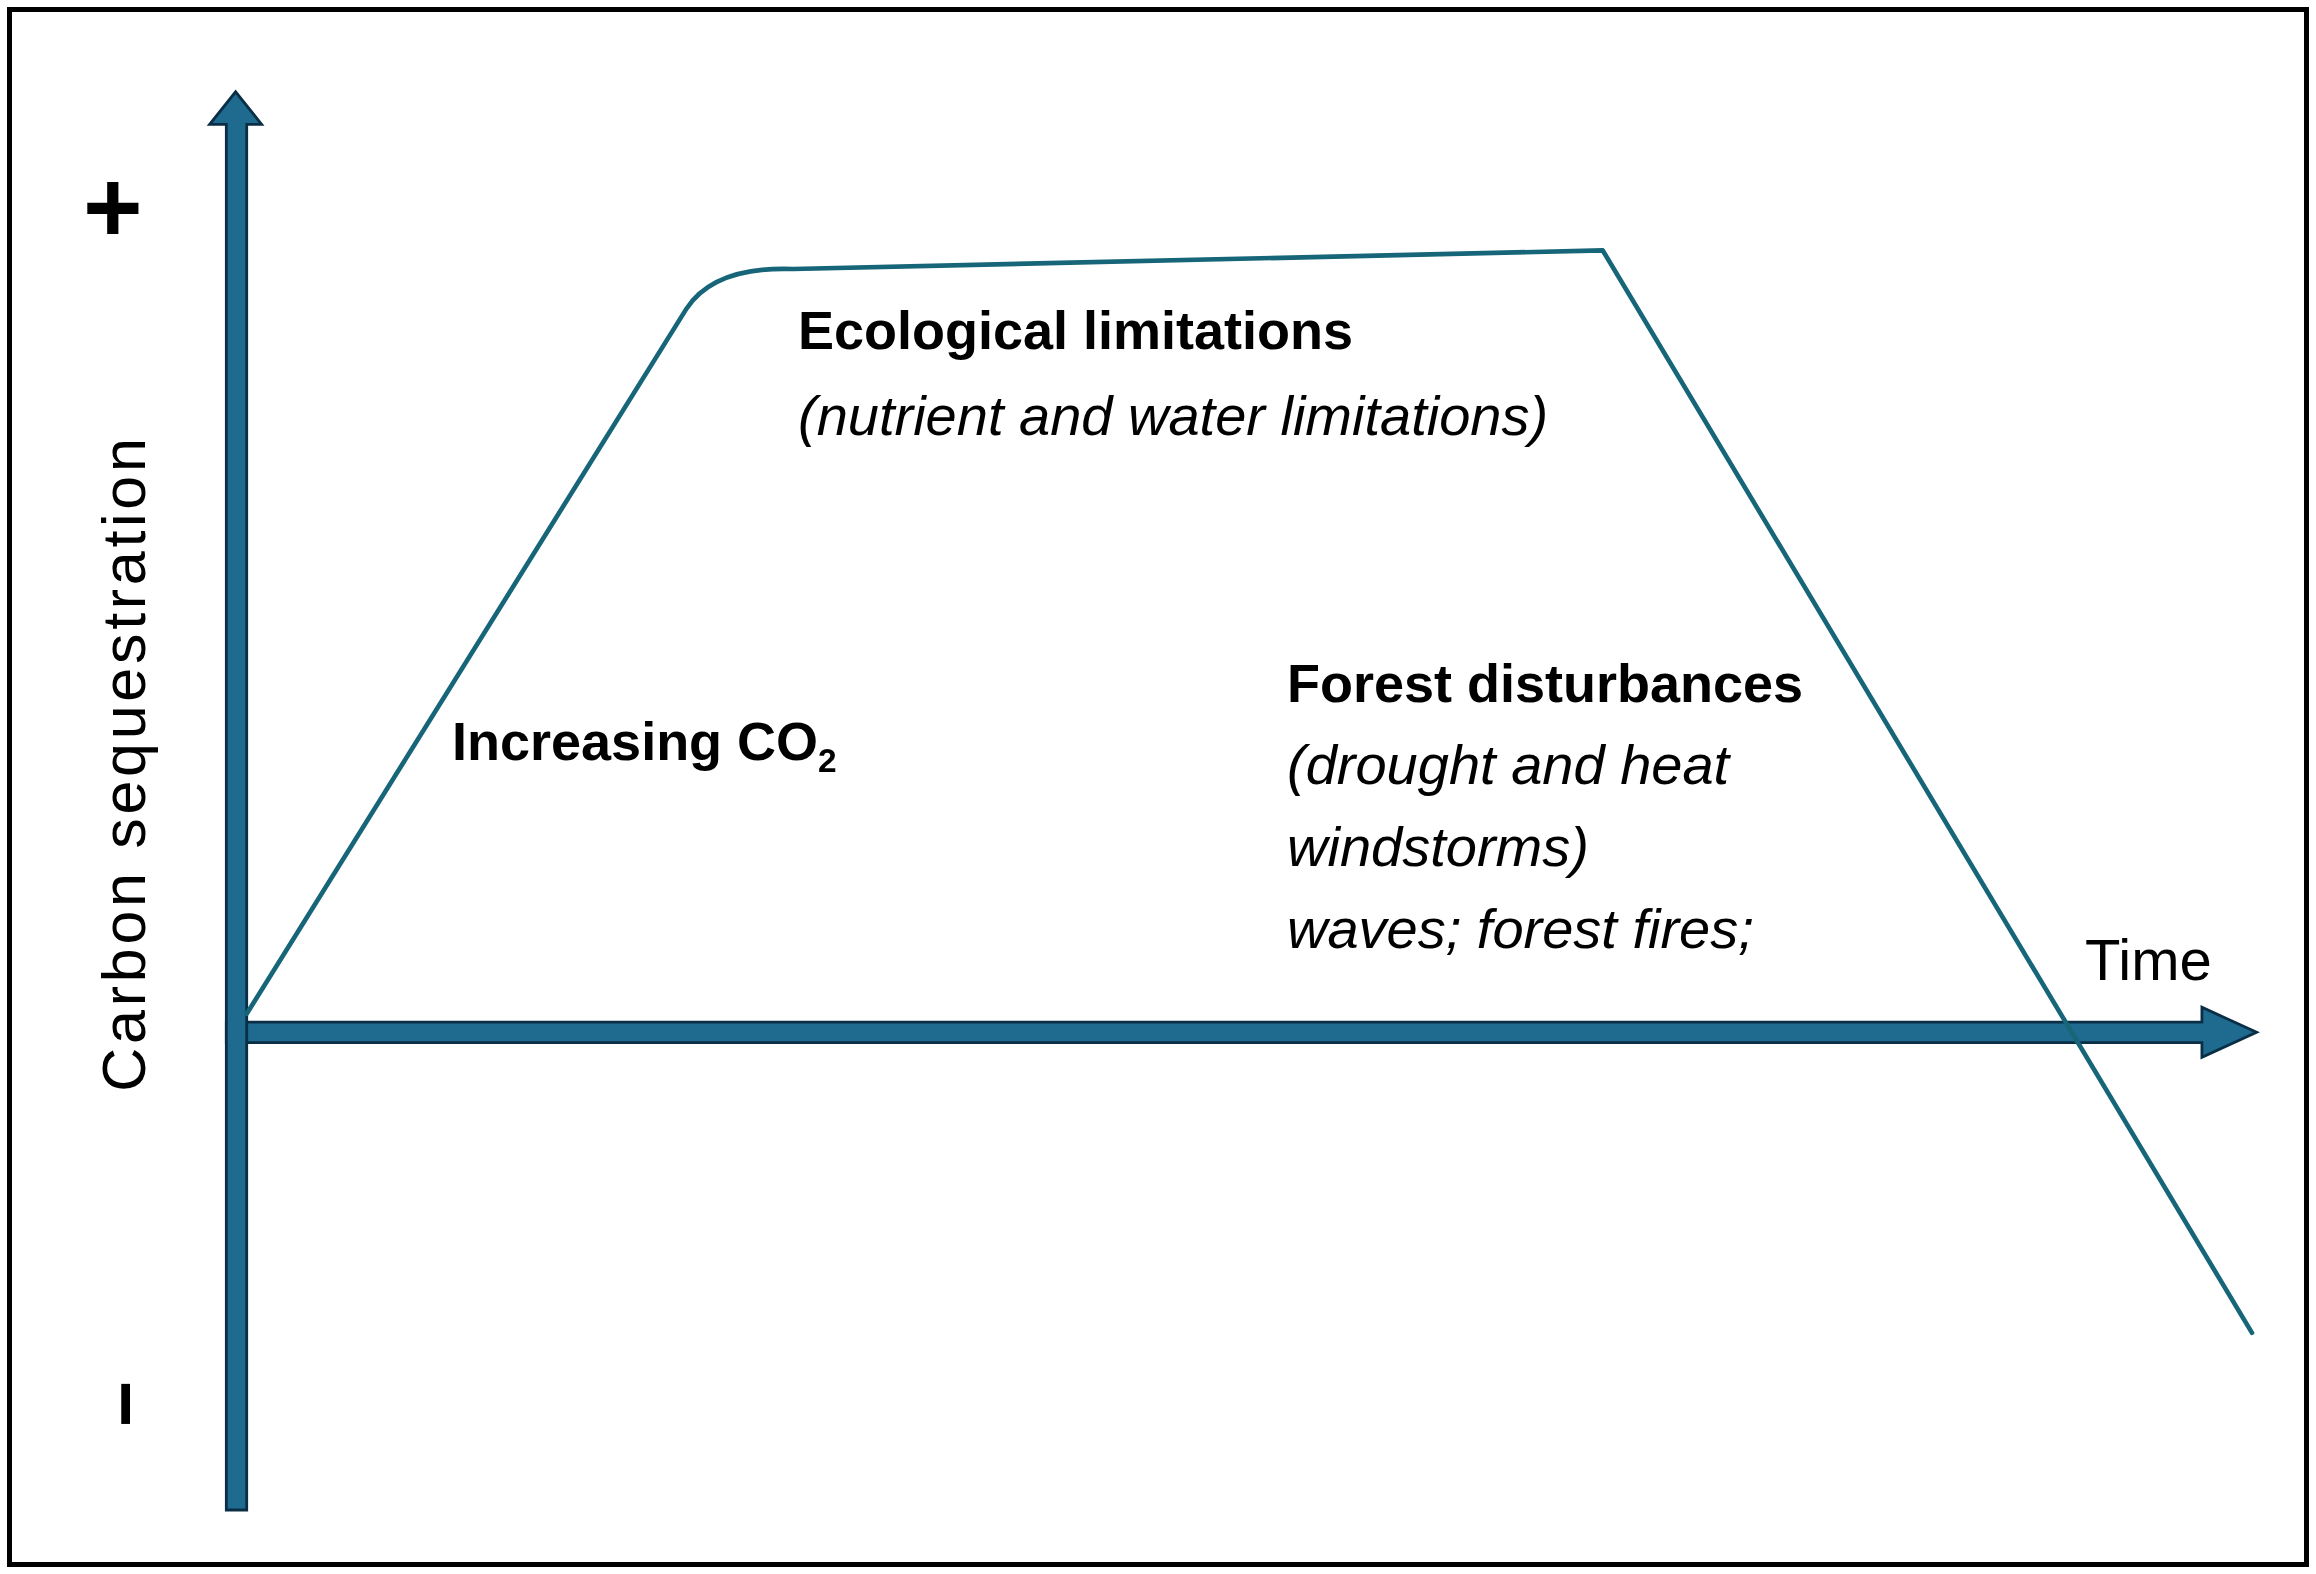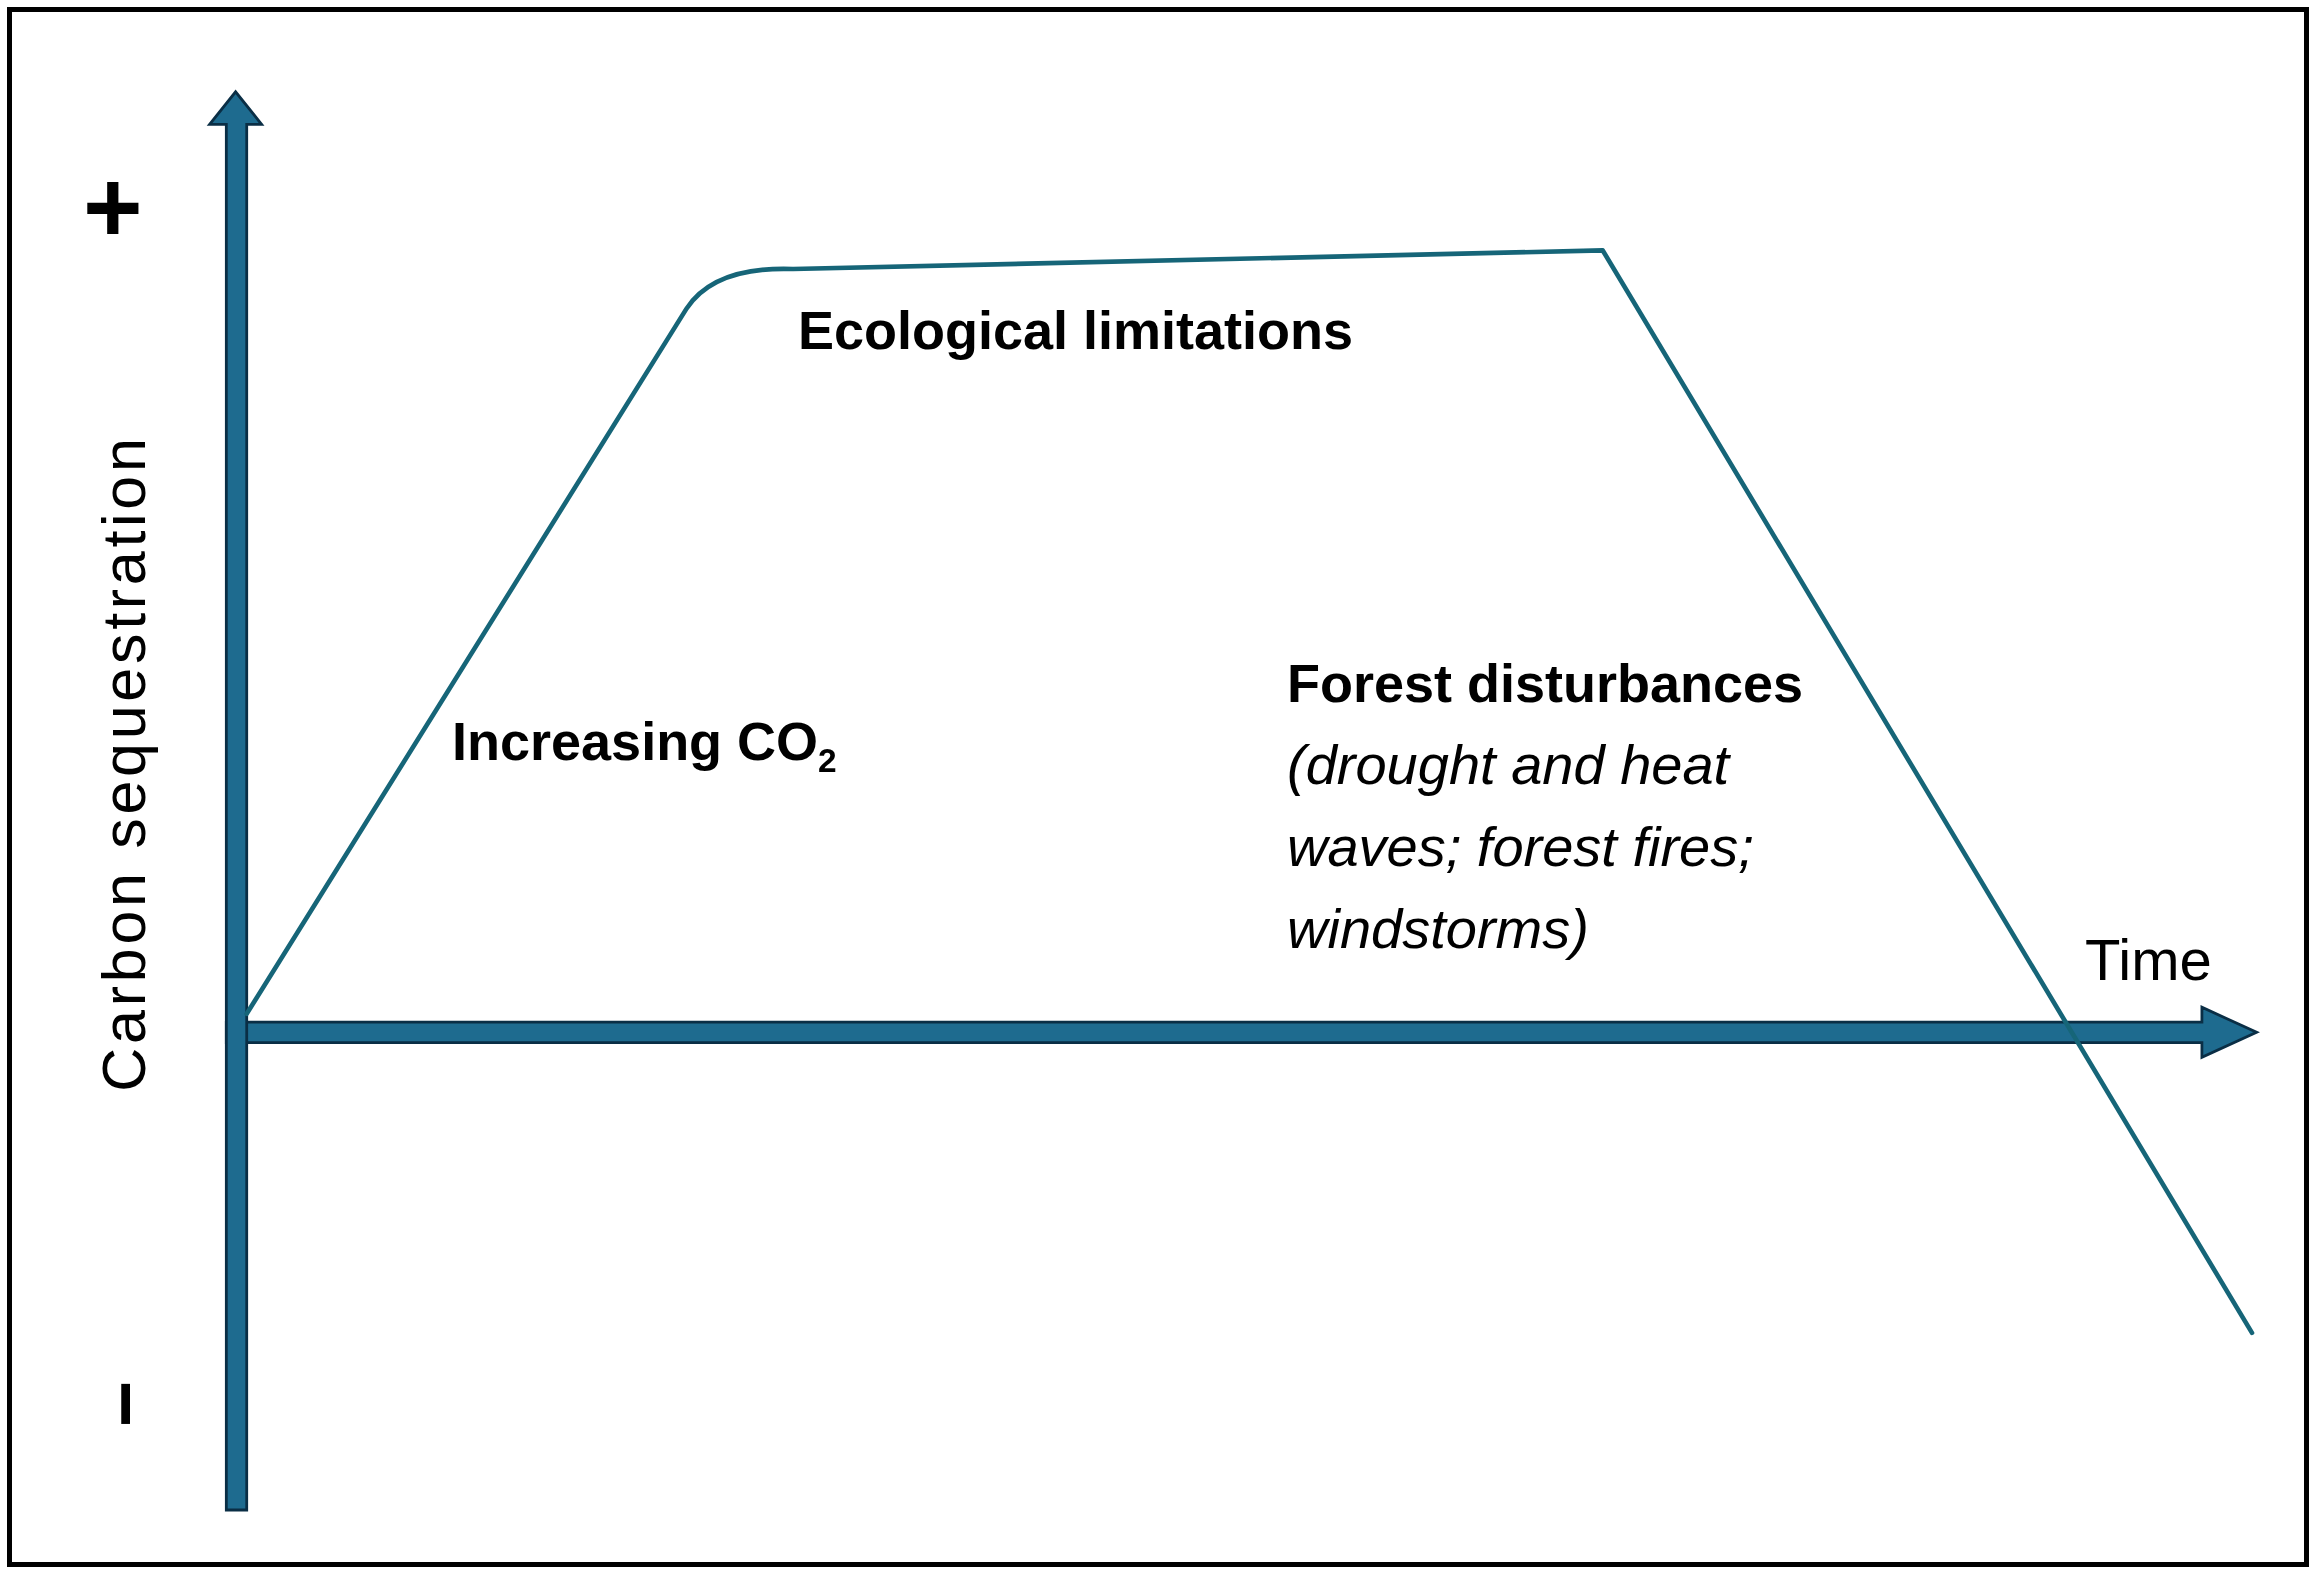--- a/index.html
+++ b/index.html
@@ -99,28 +99,29 @@
 
   <div class="frame"></div>
 
   <div class="plus">+</div>
   <div class="minus">−</div>
   <div class="ylab">Carbon sequestration</div>
   <div class="xlab">Time</div>
 
   <div class="ann eco">
     <div class="t">Ecological limitations</div>
+    <div class="s">(nutrient and water limitations)</div>
   </div>
 
   <div class="ann co2">
     <div class="t"><span>Increasing CO</span><sub class="sb">2</sub></div>
   </div>
 
   <div class="ann forest">
     <div class="t">Forest disturbances</div>
     <div class="s">(drought and heat</div>
+    <div class="s">windstorms)</div>
     <div class="s">waves; forest fires;</div>
-    <div class="s">windstorms)</div>
   </div>
 
 
 </div>
 
 
 </body></html>

